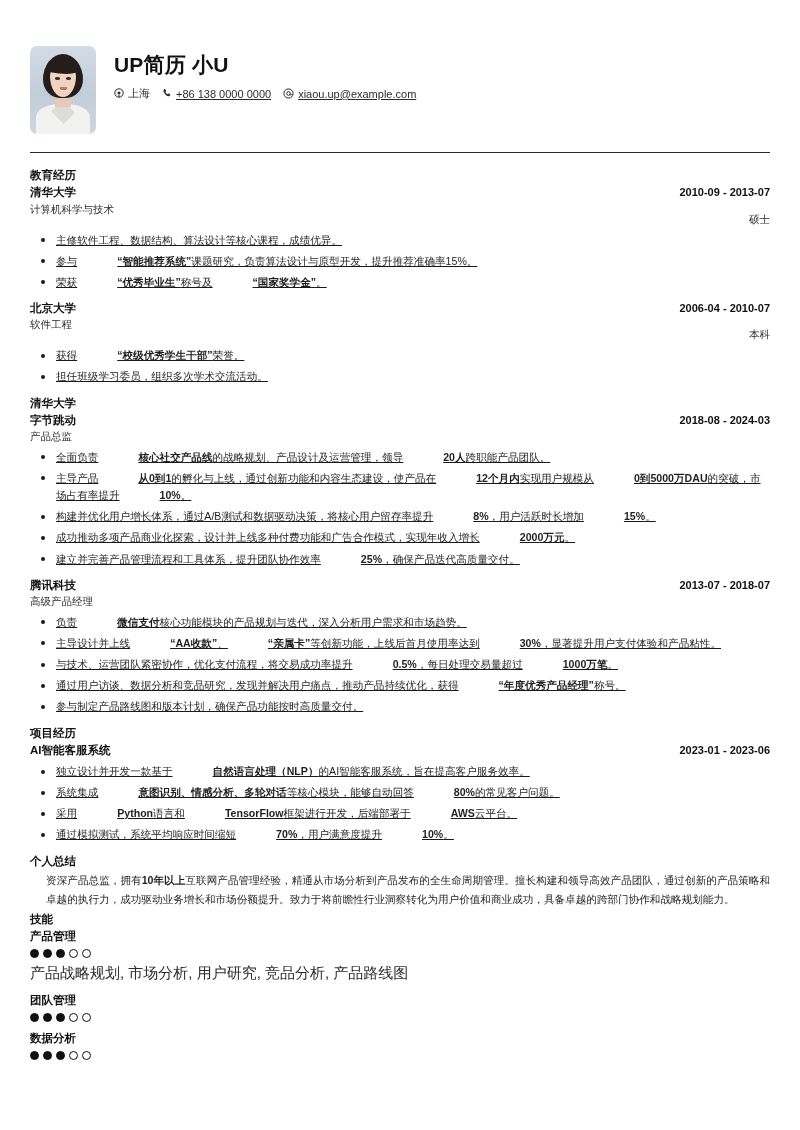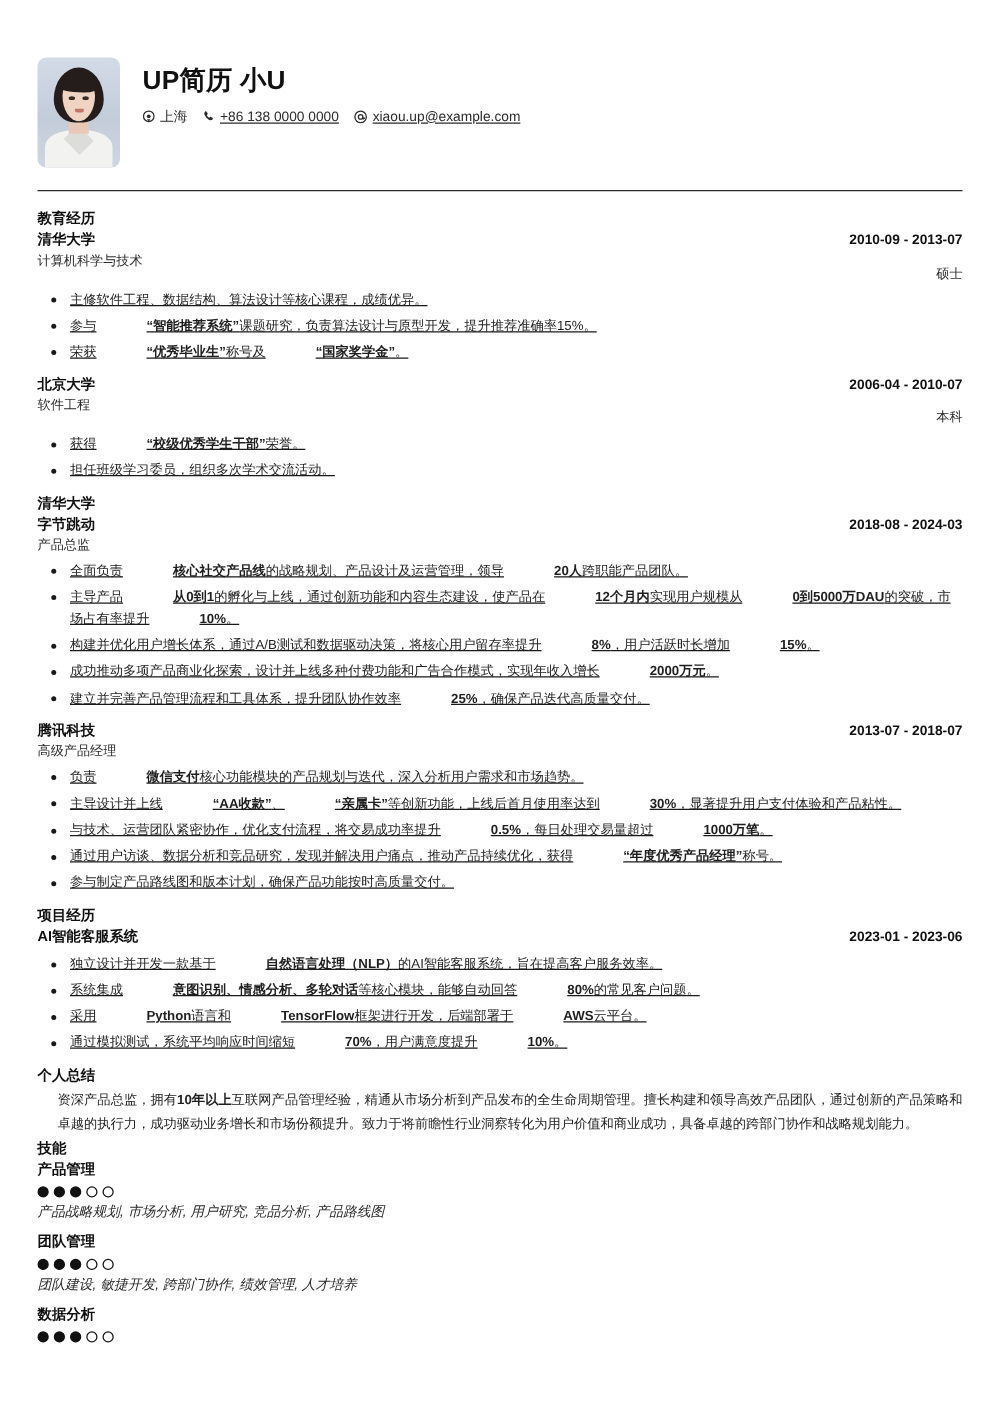--- a/index.html
+++ b/index.html
@@ -216,22 +216,21 @@
   }
   .dot {
     width: 9px;
     height: 9px;
     border-radius: 50%;
     border: 1.6px solid #111;
     background: #ffffff;
   }
   .dot.filled { background: #111; }
   .skill-keywords {
-    font-size: 11px;
-    font-style: italic;
+    font-size: 15px;
     color: #2b2b2b;
     line-height: 1.5;
   }
   .skills-section .section-title { margin-bottom: 0; }
 </style>
 </head>
 <body>
 
 <div class="page">
 
@@ -406,21 +405,20 @@
         </div>
         <div class="skill-block">
           <div class="skill-name">团队管理</div>
           <div class="dots">
             <span class="dot filled"></span>
             <span class="dot filled"></span>
             <span class="dot filled"></span>
             <span class="dot"></span>
             <span class="dot"></span>
           </div>
-          <div class="skill-keywords">团队建设, 敏捷开发, 跨部门协作, 绩效管理, 人才培养</div>
         </div>
         <div class="skill-block">
           <div class="skill-name">数据分析</div>
           <div class="dots">
             <span class="dot filled"></span>
             <span class="dot filled"></span>
             <span class="dot filled"></span>
             <span class="dot"></span>
             <span class="dot"></span>
           </div>

